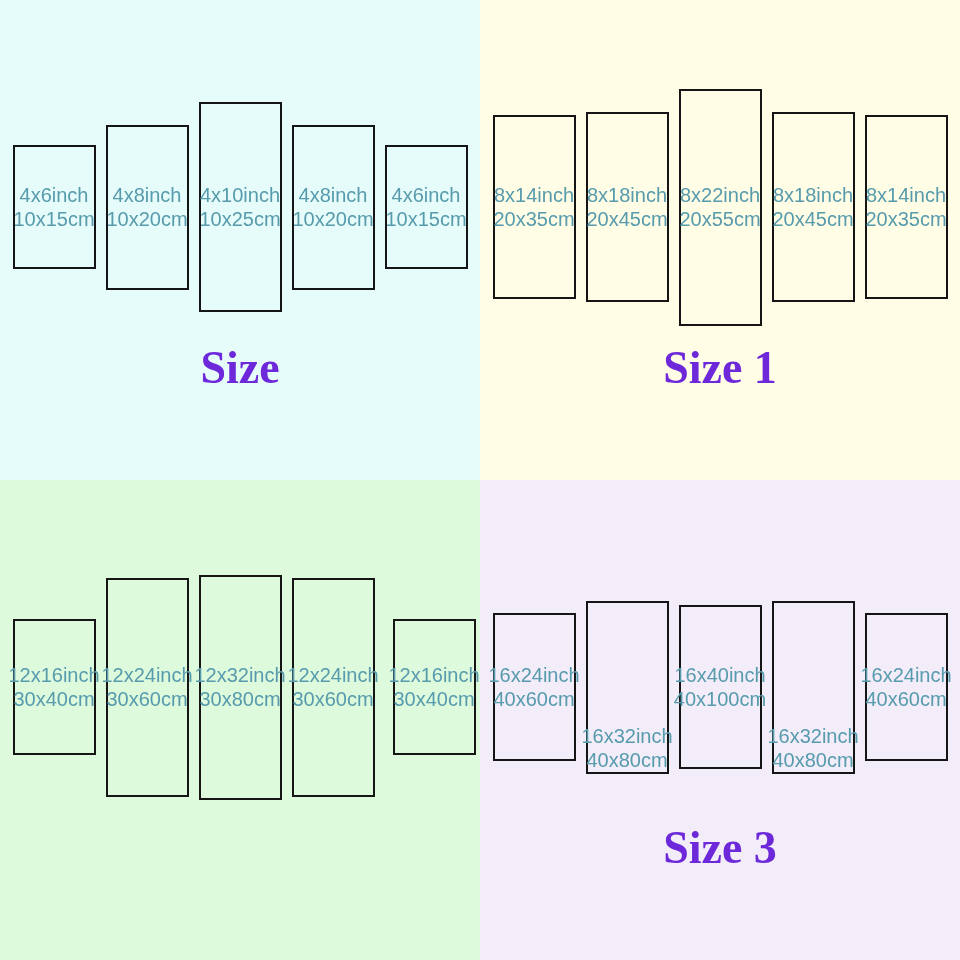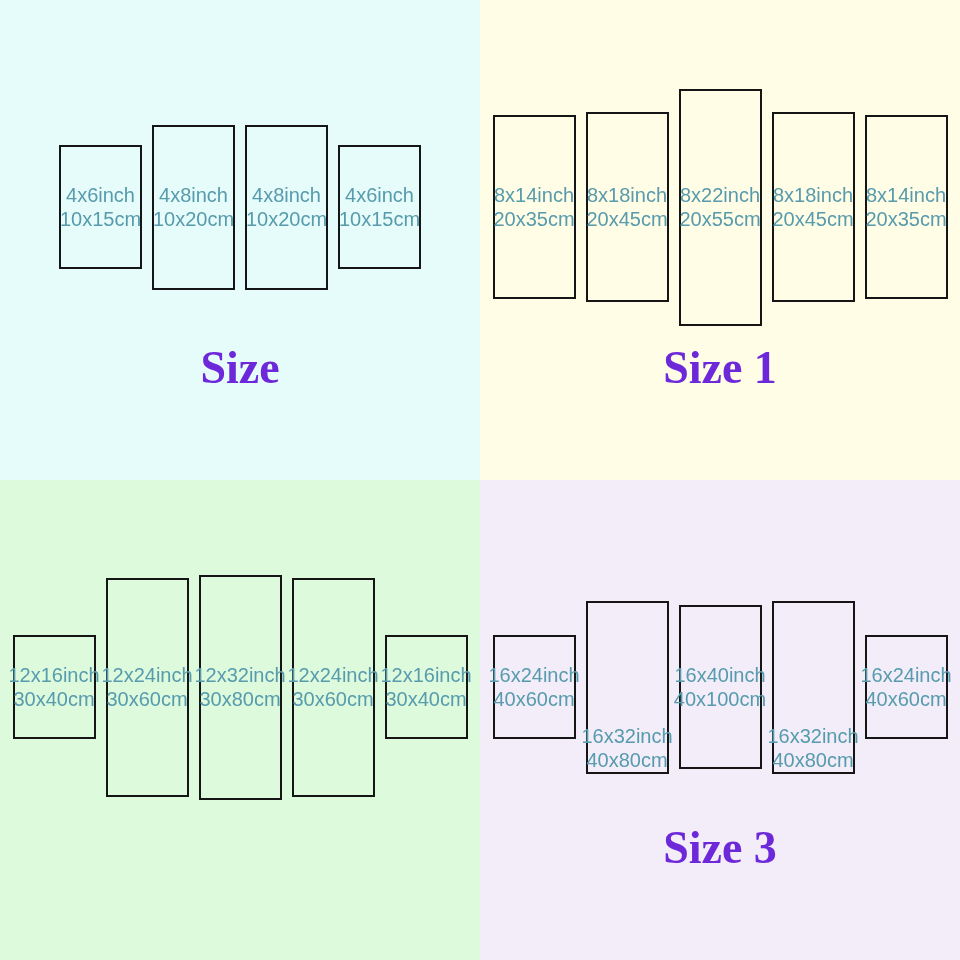--- a/index.html
+++ b/index.html
@@ -39,24 +39,24 @@
     color: #579bad;
     white-space: nowrap;
   }
   
   .q1 .p1, .q1 .p5 { height: 124px; }
   .q1 .p2, .q1 .p4 { height: 165px; }
   .q1 .p3        { height: 210px; }
   .q2 .p1, .q2 .p5 { height: 184px; }
   .q2 .p2, .q2 .p4 { height: 190px; }
   .q2 .p3        { height: 237px; }
-  .q3 .p1, .q3 .p5 { height: 104px; }
+  .q3 .p1, .q3 .p5 { height: 136px; margin-left: 8px; }
   .q3 .p2, .q3 .p4 { height: 219px; justify-content: center; }
   .q3 .p3        { height: 225px; }
-  .q4 .p1, .q4 .p5 { height: 104px; }
+  .q4 .p1, .q4 .p5 { height: 148px; }
   .q4 .p2, .q4 .p4 { height: 173px; align-items: flex-end; }
   .q4 .p3        { height: 164px; }
 
   .title {
     position: absolute; top: 340px; left: 0;
     width: 100%; height: 56px; line-height: 56px;
     text-align: center;
     font-family: "Liberation Serif", serif;
     font-weight: 700;
     font-size: 46px;
@@ -76,20 +76,26 @@
           <div>4x6inch</div>
           <div>10x15cm</div>
         </div>
       </div>
       <div class="panel p2">
         <div class="panel-label">
           <div>4x8inch</div>
           <div>10x20cm</div>
         </div>
       </div>
+      <div class="panel p3">
+        <div class="panel-label">
+          <div>4x10inch</div>
+          <div>10x25cm</div>
+        </div>
+      </div>
       <div class="panel p4">
         <div class="panel-label">
           <div>4x8inch</div>
           <div>10x20cm</div>
         </div>
       </div>
       <div class="panel p5">
         <div class="panel-label">
           <div>4x6inch</div>
           <div>10x15cm</div>

